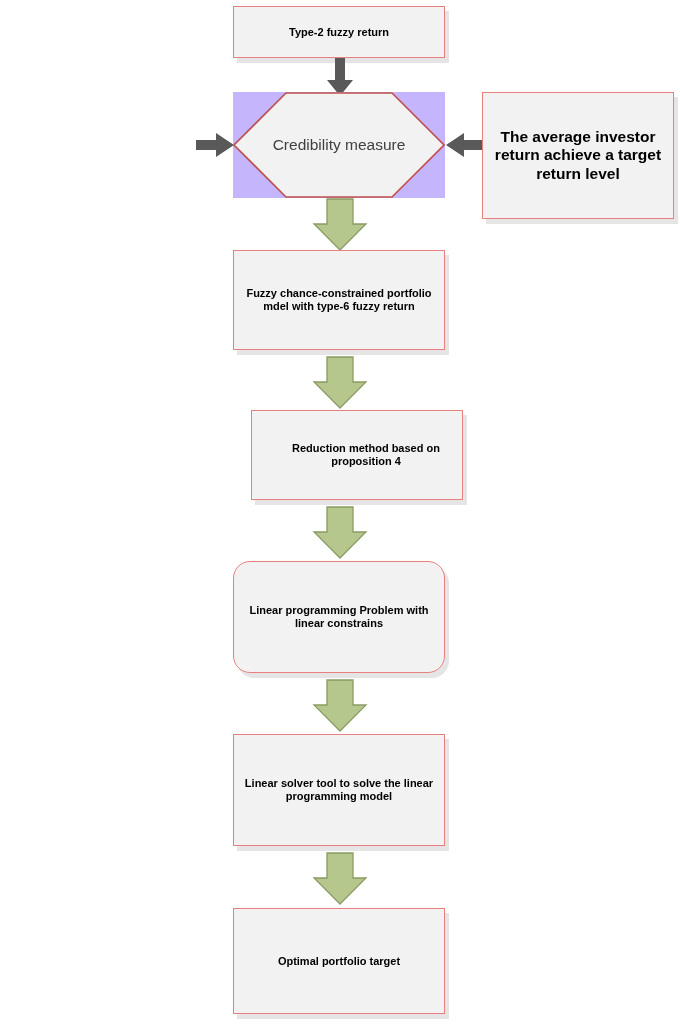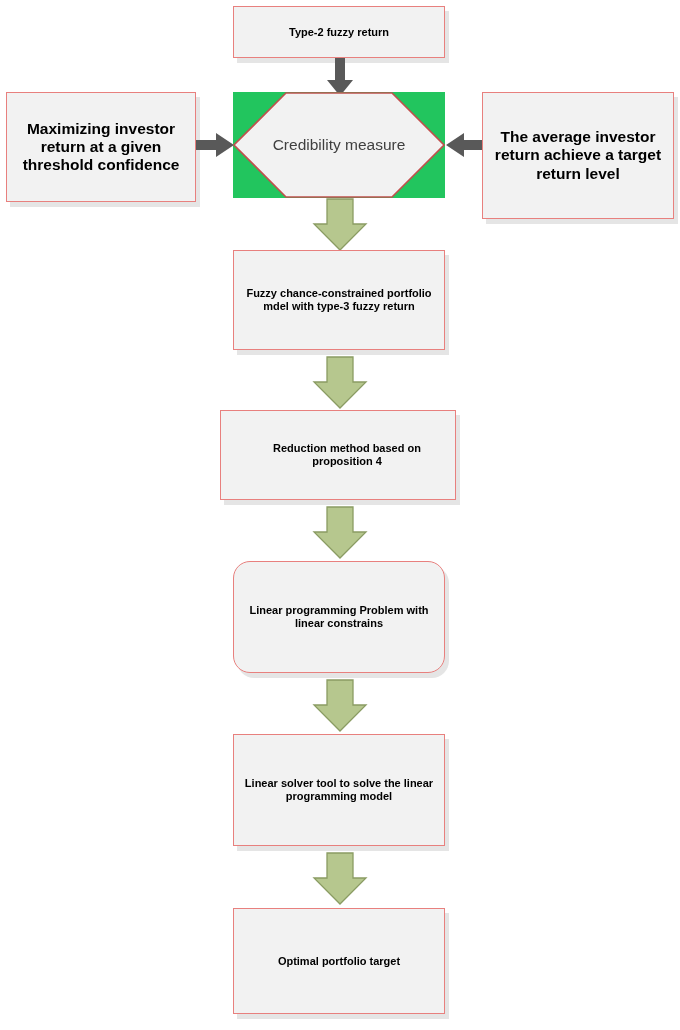--- a/index.html
+++ b/index.html
@@ -33,21 +33,21 @@
     padding: 2px 6px;
     box-shadow: 4px 5px 0 0 rgba(0,0,0,0.10);
   }
   .node span {
     display: block;
     width: 100%;
   }
   .hexwrap {
     position: absolute;
     box-sizing: border-box;
-    background: #22c55e;
+    background: #c4b5fd;
     display: flex;
     align-items: center;
     justify-content: center;
   }
   .hexwrap svg {
     position: absolute;
     left: 0;
     top: 0;
   }
   .hexlabel {
@@ -72,23 +72,20 @@
 <div id="canvas">
 
   <div class="node" style="left:233px; top:6px; width:212px; height:52px;">
     <span>Type-2 fuzzy return</span>
   </div>
 
   <svg class="arrow" style="left:322px; top:58px;" width="36" height="40" viewBox="0 0 36 40">
     <polygon points="13,0 23,0 23,22 31,22 18,38 5,22 13,22" fill="#595959"></polygon>
   </svg>
 
-  <div class="node sidebox" style="left:6px; top:92px; width:190px; height:110px;">
-    <span>Maximizing investor return at a given threshold confidence</span>
-  </div>
 
   <svg class="arrow" style="left:196px; top:131px;" width="40" height="28" viewBox="0 0 40 28">
     <polygon points="0,9 20,9 20,2 38,14 20,26 20,19 0,19" fill="#595959"></polygon>
   </svg>
 
   <div class="hexwrap" style="left:233px; top:92px; width:212px; height:106px;">
     <svg width="212" height="106" viewBox="0 0 212 106">
       <polygon points="53,1 159,1 211,53 159,105 53,105 1,53" fill="#f2f2f2" stroke="#c0504d" stroke-width="1.6"></polygon>
     </svg>
     <div class="hexlabel">Credibility measure</div>
@@ -100,28 +97,28 @@
 
   <div class="node sidebox" style="left:482px; top:92px; width:192px; height:127px;">
     <span>The average investor return achieve a target return level</span>
   </div>
 
   <svg class="arrow" style="left:310px; top:198px;" width="60" height="54" viewBox="0 0 60 54">
     <polygon points="17,1 43,1 43,26 56,26 30,52 4,26 17,26" fill="#b6c78e" stroke="#8a9c63" stroke-width="1.3"></polygon>
   </svg>
 
   <div class="node" style="left:233px; top:250px; width:212px; height:100px;">
-    <span>Fuzzy chance-constrained portfolio mdel with type-3 fuzzy return</span>
+    <span>Fuzzy chance-constrained portfolio mdel with type-6 fuzzy return</span>
   </div>
 
   <svg class="arrow" style="left:310px; top:356px;" width="60" height="54" viewBox="0 0 60 54">
     <polygon points="17,1 43,1 43,26 56,26 30,52 4,26 17,26" fill="#b6c78e" stroke="#8a9c63" stroke-width="1.3"></polygon>
   </svg>
 
-  <div class="node" style="left:220px; top:410px; width:236px; height:90px;padding-left:24px;">
+  <div class="node" style="left:251px; top:410px; width:212px; height:90px;padding-left:24px;">
     <span>Reduction method based on proposition 4</span>
   </div>
 
   <svg class="arrow" style="left:310px; top:506px;" width="60" height="54" viewBox="0 0 60 54">
     <polygon points="17,1 43,1 43,26 56,26 30,52 4,26 17,26" fill="#b6c78e" stroke="#8a9c63" stroke-width="1.3"></polygon>
   </svg>
 
   <div class="node" style="left:233px; top:561px; width:212px; height:112px;border-radius:17px;">
     <span>Linear programming Problem with linear constrains</span>
   </div>

